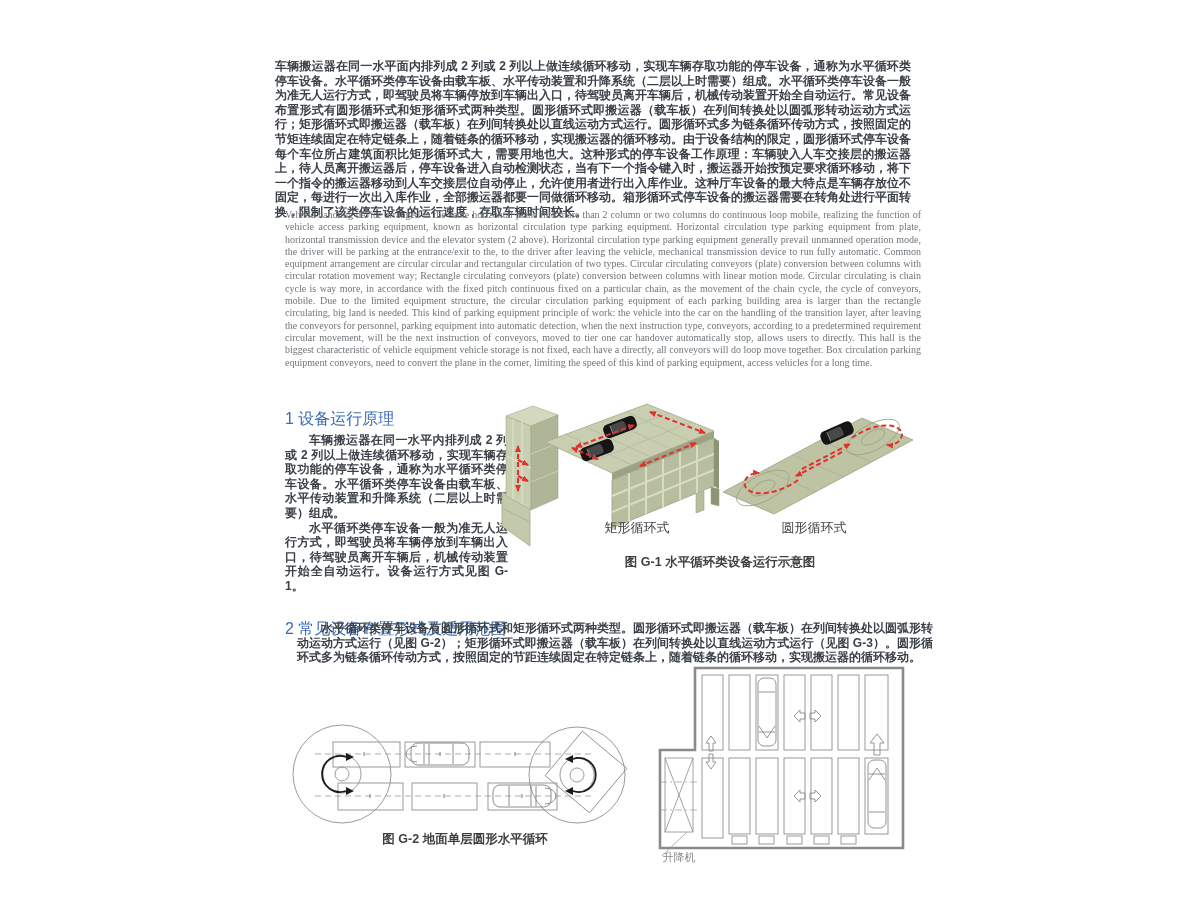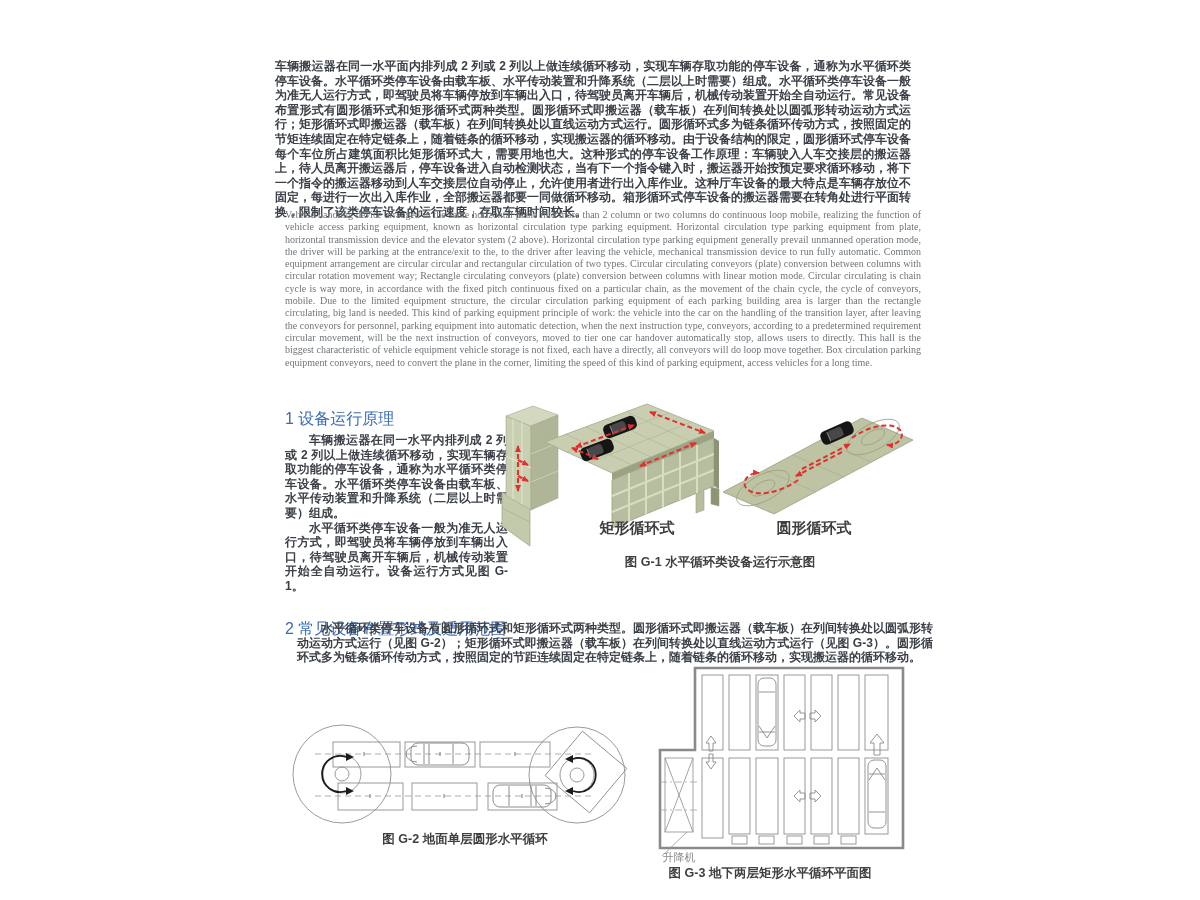--- a/index.html
+++ b/index.html
@@ -12,21 +12,21 @@
   #intro-en{left:285px;top:199px;width:636px;font-size:10px;line-height:12.3px;color:#6f7478;
             text-align:justify;font-family:Liberation Serif, serif;}
   .sec-head{font-size:16px;color:#3a6cb6;font-weight:500;}
   #sec1-head{left:285px;top:396px;width:300px;}
   #sec1-text{left:285px;top:419px;width:223px;font-size:12px;line-height:14.6px;color:#3b4048;
              font-weight:600;text-align:justify;margin-top:14px;}
   #sec1-text p{margin:0;text-indent:2em;}
   #sec2-head{left:285px;top:606px;width:400px;}
   #sec2-para{left:285px;top:609px;width:636px;font-size:12px;line-height:14.6px;color:#3b4048;
              font-weight:600;text-align:justify;text-indent:2em;margin:12px;}
-  .fig-label{font-size:15px;font-weight:700;color:#3f3f3f;text-align:center;}
+  .fig-label{font-size:13px;font-weight:400;color:#3f3f3f;text-align:center;}
   .fig-caption{font-size:12.5px;font-weight:700;color:#3f3f3f;text-align:center;}
   #g1-label-left{left:577px;top:519px;width:120px;}
   #g1-label-right{left:754px;top:519px;width:120px;}
   #g1-caption{left:570px;top:554px;width:300px;}
   #g2-caption{left:315px;top:831px;width:300px;}
   #g3-caption{left:620px;top:865px;width:300px;}
   #g3-lift-label{left:659px;top:850px;width:40px;font-size:11px;color:#8a8a8a;z-index:3;text-align:center;}
   svg{display:block;}
 </style>
 </head>
@@ -264,15 +264,14 @@
       <path d="M 69,94 L 69,102 L 66,102 L 71,109 L 76,102 L 73,102 L 73,94 Z"></path>
 
       <path d="M 165,53 L 160,53 L 160,50 L 154,56 L 160,62 L 160,59 L 165,59 Z"></path>
       <path d="M 170,53 L 175,53 L 175,50 L 181,56 L 175,62 L 175,59 L 170,59 Z"></path>
 
       <path d="M 165,133 L 160,133 L 160,130 L 154,136 L 160,142 L 160,139 L 165,139 Z"></path>
       <path d="M 170,133 L 175,133 L 175,130 L 181,136 L 175,142 L 175,139 L 170,139 Z"></path>
     </g>
   </svg>
   <div id="g3-lift-label" class="abs">升降机</div>
-  <div id="g3-caption" class="abs fig-caption">图 G-3 地下两层矩形水平循环平面图</div>
 
 </div>
 
 </body></html>

